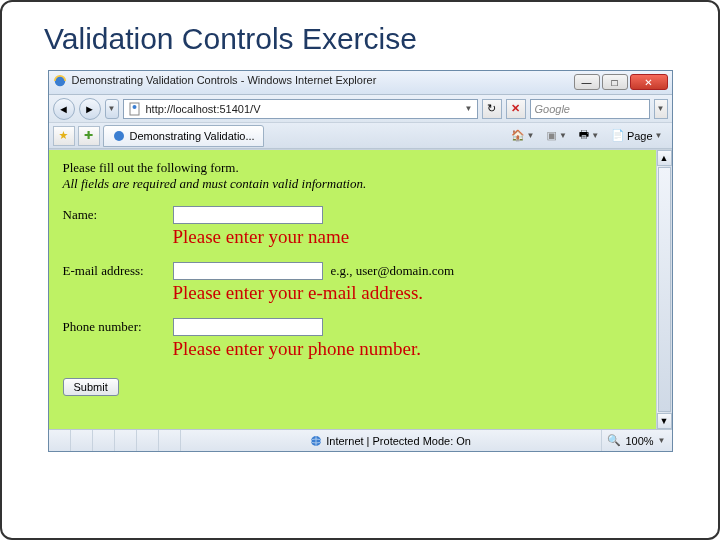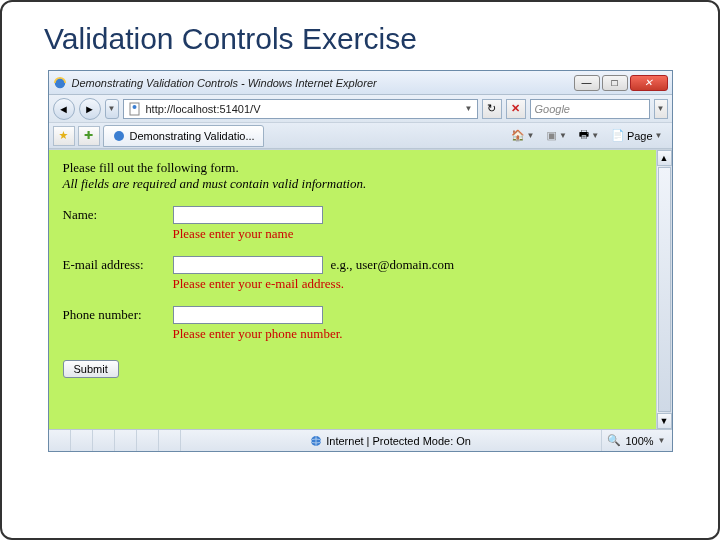--- a/index.html
+++ b/index.html
@@ -28,24 +28,22 @@
     width: 625px;
     margin: 0 auto;
     border: 1px solid #6b8aa8;
     background: #e9eef5;
     font-size: 11px;
   }
   .titlebar {
     background: linear-gradient(#eef3fb, #d7e3f2);
     border-bottom: 1px solid #b0bfcf;
     display: flex;
-    align-items: center;
     padding: 3px 4px;
     height: 24px;
-    font-style: italic;
   }
   .ie-logo {
     width: 14px; height: 14px;
     margin-right: 5px;
     display: flex; align-items: center; justify-content: center;
   }
   .ie-logo svg { width: 14px; height: 14px; }
   .title-text { color: #222; font-size: 11px; flex: 1; }
   .winbtns { display: flex; gap: 2px; }
   .winbtn {
@@ -156,21 +154,21 @@
   .txt {
     width: 150px; height: 18px;
     border:1px solid #7a8da0;
     background:#fff;
   }
   .hint { margin-left: 8px; font-family: "Times New Roman", serif; }
   .err {
     color:#c00;
     margin-left:110px;
     margin-top:2px;
-    font-size:13px;
+    font-size:19px;
   }
   .submit {
     margin-top: 18px;
     font-family: Tahoma, sans-serif;
     font-size:11px;
     padding:2px 10px;
     border:1px solid #7a8da0;
     background:linear-gradient(#fdfdfd,#e3e7ec);
     border-radius:3px;
   }

